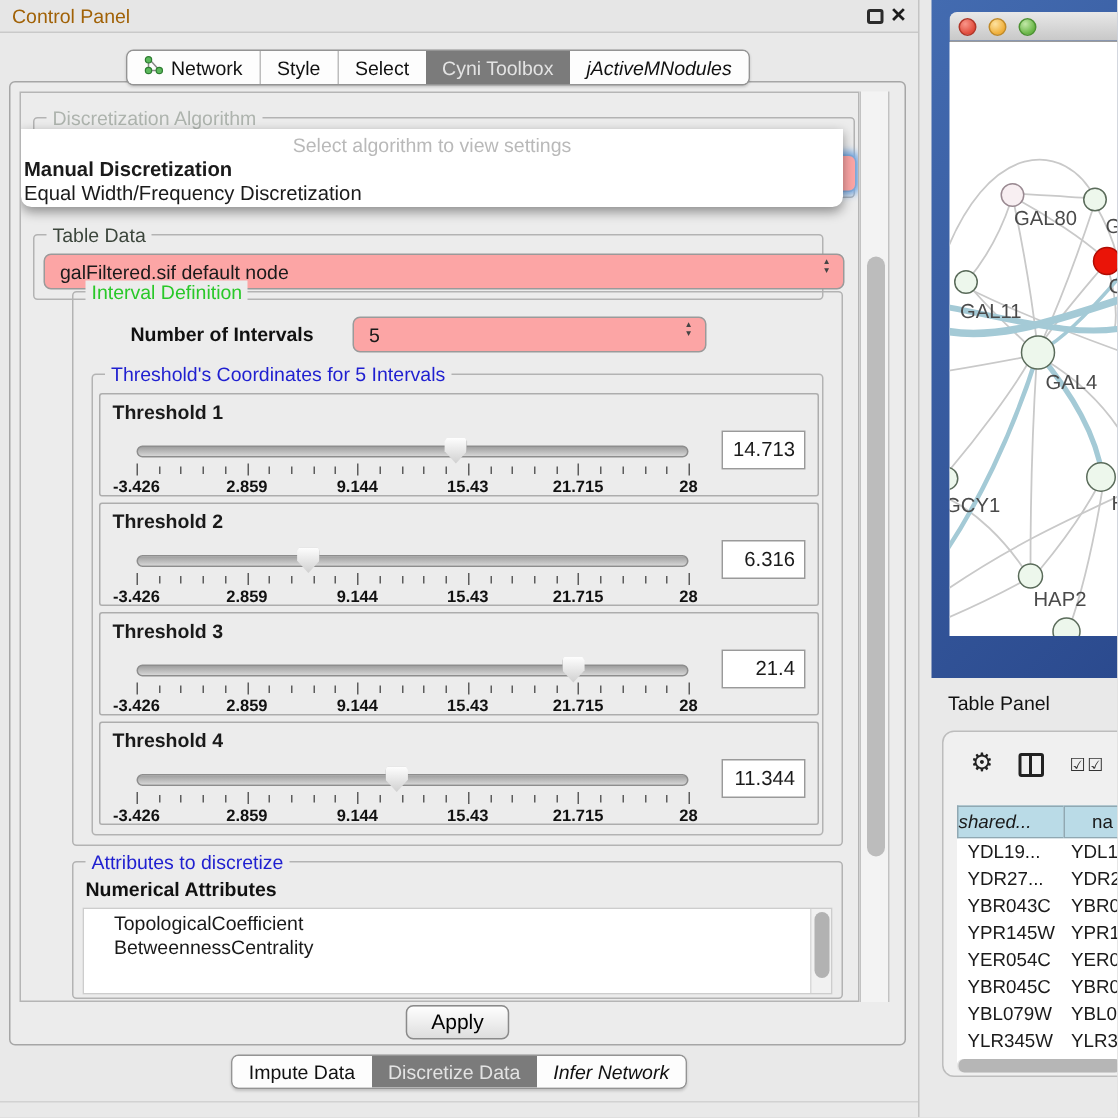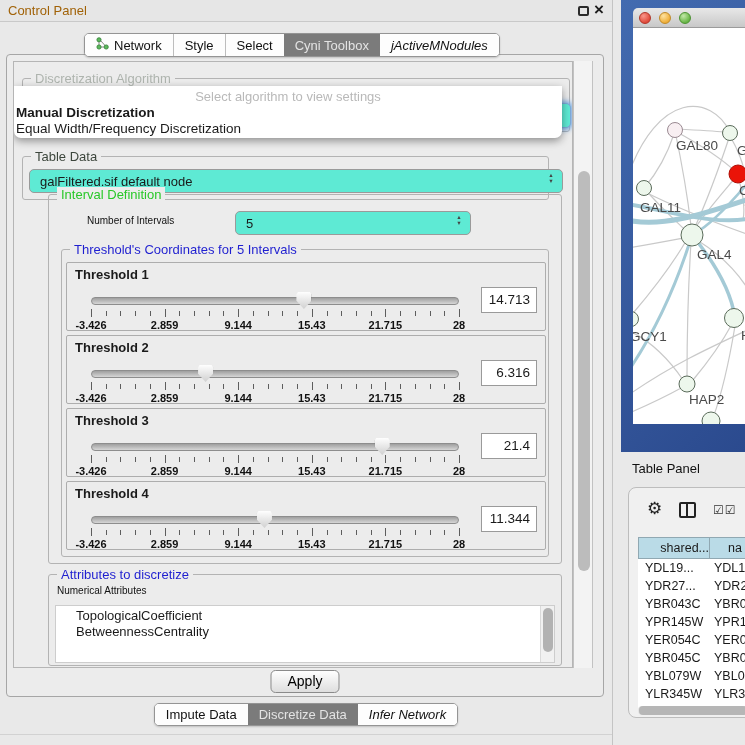--- a/index.html
+++ b/index.html
@@ -32,36 +32,36 @@
               border:1px solid #b5b5b5; background:#ececec; overflow:hidden; }
 
   .groupbox { position:absolute; border:1px solid #b3b3b3; border-radius:3px; }
   .gtitle { position:absolute; top:-8px; left:8px; background:#ececec; padding:0 4px;
             font-size:13px; }
   .gt-faded { color:#aeb4ae; }
   .gt-dark  { color:#3c463c; }
   .gt-green { color:#29c829; }
   .gt-blue  { color:#1f1fd0; }
 
-  .combo { position:absolute; background:#5eead4; border:1px solid #9a9a9a; border-radius:5px;
+  .combo { position:absolute; background:#fca5a5; border:1px solid #9a9a9a; border-radius:5px;
            font-size:13px;padding-left:27px; }
   .combo .cval { position:absolute; left:10px; top:4px; white-space:nowrap; }
   .stepper { position:absolute; right:5px; top:2px; width:12px; text-align:center;
              font-size:5.5px; line-height:6px; color:#444; }
   .combo.focus { border:1px solid #7ea9d8; box-shadow:0 0 5px 2px #76a9e2; }
 
   .popup { position:absolute; left:0; top:24px; width:548px; height:52px; background:#fff;
            border-radius:0 0 7px 7px; box-shadow:0 3px 8px rgba(0,0,0,.4); z-index:10;
            overflow:hidden; }
   .pop-row { height:16px; line-height:16px; font-size:13px; white-space:nowrap; }
   .pop-placeholder { text-align:center; color:#b9b9b9; margin-top:3px; }
   .pop-opt0 { font-weight:700; padding-left:2px; font-size:13.5px; }
   .pop-opt1 { padding-left:2px; font-size:13.5px; }
 
-  .lbl-bold { position:absolute; font-size:10px; font-weight:400; color:#111; white-space:nowrap; }
+  .lbl-bold { position:absolute; font-size:13px; font-weight:700; color:#111; white-space:nowrap; }
 
   .th-list { position:absolute; left:4px; top:12px; width:480px; }
   .th-panel { position:relative; height:69px; margin-bottom:4px; border:1px solid #adadad;
               border-radius:2px; background:#ececec; }
   .th-label { position:absolute; left:8px; top:4px; font-size:13px; font-weight:700; }
   .srow { position:absolute; left:24px; right:86px; top:32px; height:34px; }
   .track { position:absolute; left:0; right:0; top:2px; height:8px; border-radius:4px;
            background:linear-gradient(#9f9f9f,#d6d6d6); border:1px solid #8d8d8d; }
   .thumb { position:absolute; top:-3px; width:15px; height:17px;
            background:linear-gradient(#fefefe,#d0d0d0);
@@ -119,21 +119,21 @@
   .tpbar-label { position:absolute; left:19px; top:9px; font-size:13px; color:#111; }
   .tbox { position:absolute; left:15px; top:487px; width:130px; height:231px; background:#f0f0f0;
           border:1px solid #bdbdbd; border-radius:8px; }
   .gear { position:absolute; left:18px; top:10px; font-size:17px; color:#222; }
   .colicon { position:absolute; left:50px; top:14px; width:17px; height:16px; border:2px solid #222;
              border-radius:2px; }
   .colicon::after { content:""; position:absolute; left:5px; top:0; width:2px; height:12px; background:#222; }
   .checks { position:absolute; left:84px; top:15px; font-size:12px; color:#333; letter-spacing:1px; }
   .thead { position:absolute; left:9px; top:49px; display:flex; height:22px; }
   .thcell { background:#badbe7; border:1px solid #90a8b2; font-size:12.5px; padding-top:3px; }
-  .thcell.c0 { width:71px; text-align:right; border-right:none; }
+  .thcell.c0 { width:71px; text-align:left; border-right:none;font-style:italic; }
   .thcell.c1 { width:80px; padding-left:18px; }
   .trows { position:absolute; left:9px; top:71px; width:151px; height:150px; overflow:hidden;
            background:#fff; }
   .trow { display:flex; height:18px; }
   .tcell { font-size:12.5px; padding-top:2px; white-space:nowrap; overflow:hidden; }
   .tcell.c0 { width:71px; padding-left:7px; }
   .tcell.c1 { width:80px; padding-left:5px; }
   .hscroll { position:absolute; left:9px; top:218px; width:115px; height:9px; background:#e4e4e4;
              border-radius:4px; }
   .hthumb { position:absolute; left:1px; top:0; width:108px; height:9px; background:#b6b6b6;

